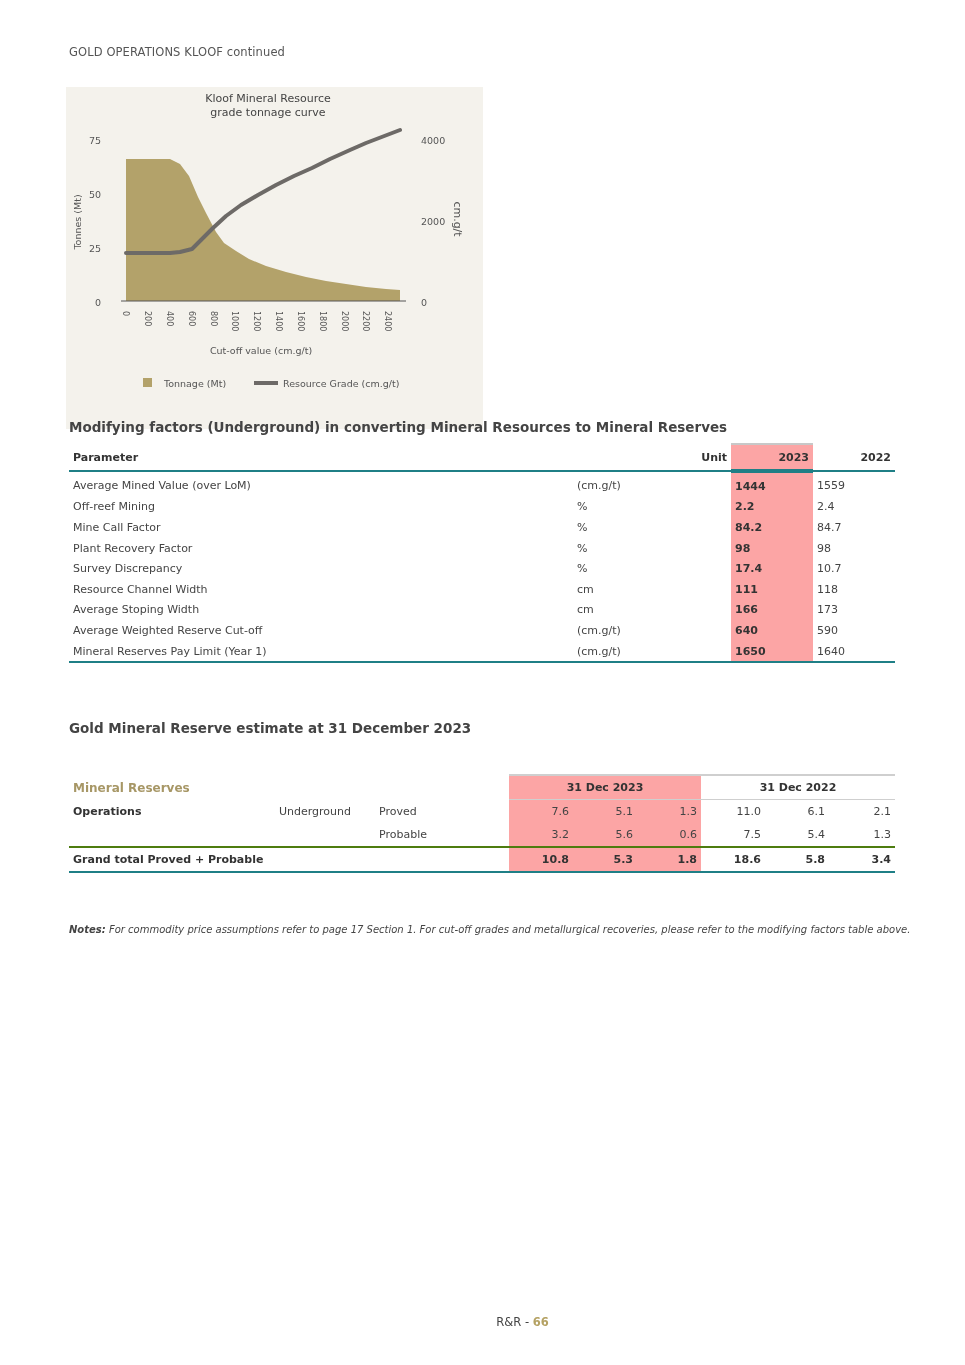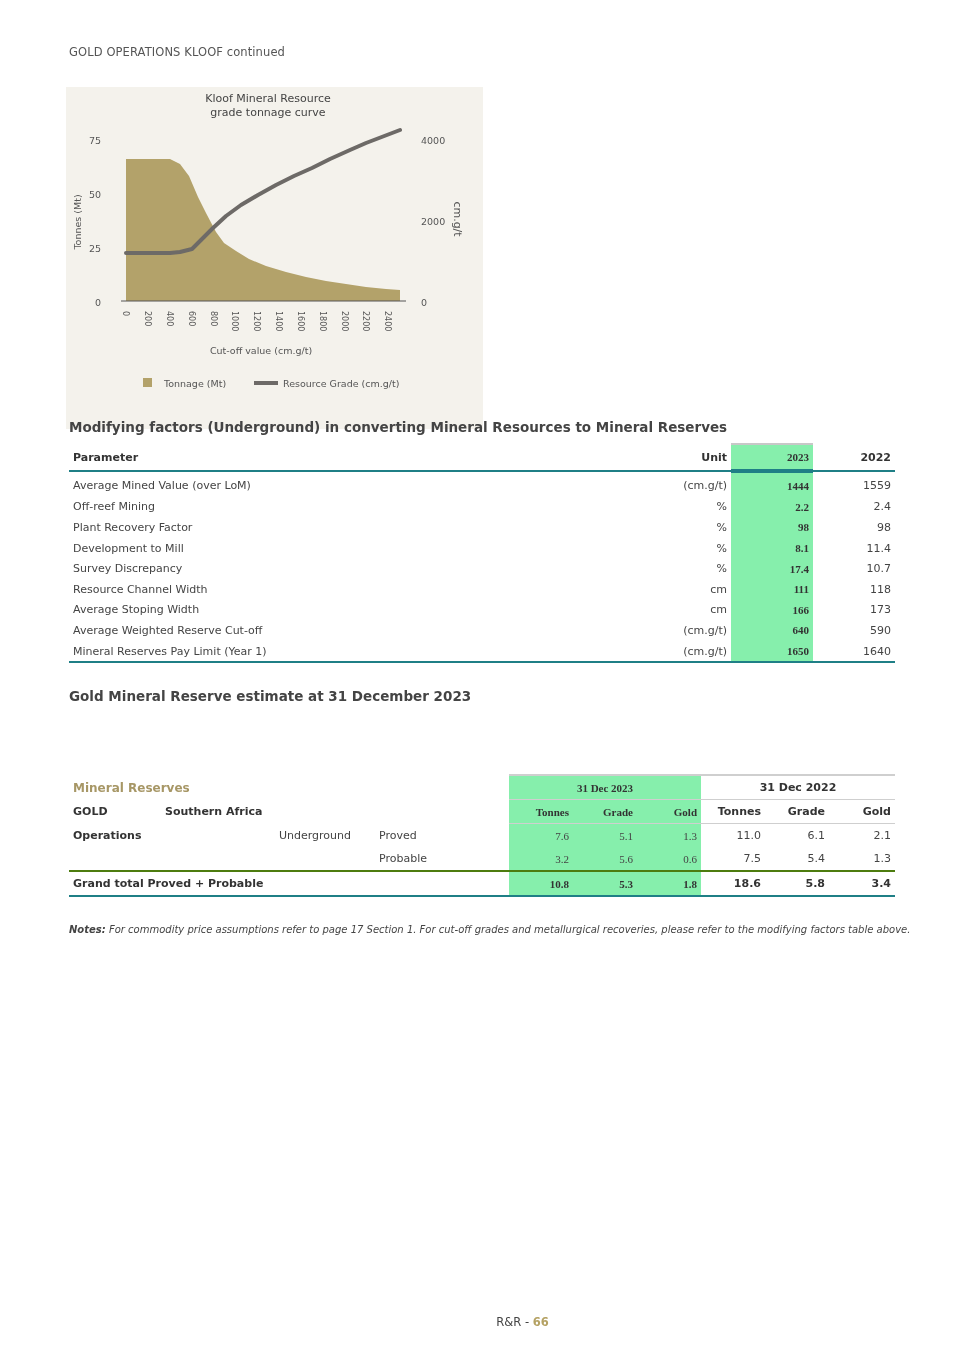--- a/index.html
+++ b/index.html
@@ -5,25 +5,25 @@
   html, body { margin: 0; padding: 0; background: #ffffff; }
   body { width: 965px; height: 1365px; position: relative; font-family: "DejaVu Sans", sans-serif; color: #333; overflow: hidden; }
   .running-header { position: absolute; left: 69px; top: 45px; font-size: 11.5px; color: #555; letter-spacing: 0.1px; text-align: center; }
   .chart-box { position: absolute; left: 66px; top: 87px; width: 417px; height: 342px; background: #f4f2ec; }
   .chart-box svg { position: absolute; left: 0; top: 0; }
   .section-title { position: absolute; left: 69px; font-size: 13.5px; font-weight: bold; color: #444; }
   table { border-collapse: collapse; font-size: 11px; }
   .mf-table { position: absolute; left: 69px; top: 443px; width: 826px; }
   .mf-table th { font-weight: bold; color: #333; height: 24px; padding: 0 4px; text-align: right; border-bottom: 2px solid #1f7f86; }
   .mf-table th.left { text-align: left; }
-  .mf-table td { height: 20.6px; padding: 0 4px; color: #444; text-align: right; }
+  .mf-table td { height: 20.6px; padding: 0 4px; color: #444; text-align: left; }
   .mf-table td.left { text-align: left; }
   .mf-table tr.first td { padding-top: 3px; }
   .mf-table tr.last td { border-bottom: 2px solid #1f7f86; }
-  .hl { background: #86efac; font-family: Liberation Serif, serif; }
+  .hl { background: #fca5a5; }
   .mf-table td.hl { font-weight: bold; color: #333; }
   .mf-table th.hl { border-top: 2px solid #c8c8c8; border-bottom: 4px solid #1f7f86; }
   .mr-sub { position: absolute; left: 73px; top: 781px; font-size: 12px; font-weight: bold; color: #a79766; }
   .mr-table { position: absolute; left: 69px; top: 774px; width: 826px; }
   .mr-table td { height: 23px; padding: 0 4px; font-size: 11px; color: #444; }
   .mr-table .b { font-weight: bold; color: #333; }
   .mr-table .r { text-align: right; }
   .mr-table .c { text-align: center; }
   .mr-table .gold-text { color: #a79766; font-weight: bold; }
   .mr-table tr.period td.hl, .mr-table tr.period td.per22 { border-top: 2px solid #cfcfcf; border-bottom: 1px solid #cfcfcf; }
@@ -108,30 +108,30 @@
       <td class="hl">1444</td>
       <td>1559</td>
     </tr>
     <tr>
       <td class="left">Off-reef Mining</td>
       <td>%</td>
       <td class="hl">2.2</td>
       <td>2.4</td>
     </tr>
     <tr>
+      <td class="left">Mine Call Factor</td>
+      <td>%</td>
+      <td class="hl">84.2</td>
+      <td>84.7</td>
+    </tr>
+    <tr>
       <td class="left">Plant Recovery Factor</td>
       <td>%</td>
       <td class="hl">98</td>
       <td>98</td>
-    </tr>
-    <tr>
-      <td class="left">Development to Mill</td>
-      <td>%</td>
-      <td class="hl">8.1</td>
-      <td>11.4</td>
     </tr>
     <tr>
       <td class="left">Survey Discrepancy</td>
       <td>%</td>
       <td class="hl">17.4</td>
       <td>10.7</td>
     </tr>
     <tr>
       <td class="left">Resource Channel Width</td>
       <td>cm</td>
@@ -152,21 +152,21 @@
     </tr>
     <tr class="last">
       <td class="left">Mineral Reserves Pay Limit (Year 1)</td>
       <td>(cm.g/t)</td>
       <td class="hl">1650</td>
       <td>1640</td>
     </tr>
   </tbody>
 </table>
 
-<div class="section-title" style="top:688px;text-align:center;">Gold Mineral Reserve estimate at 31 December 2023</div>
+<div class="section-title" style="top:720px;text-align:center;">Gold Mineral Reserve estimate at 31 December 2023</div>
 <div class="mr-sub">Mineral Reserves</div>
 
 <table class="mr-table">
   <colgroup>
     <col style="width:92px">
       <col style="width:114px">
       <col style="width:100px">
       <col style="width:134px">
     <col style="width:64px">
       <col style="width:64px">
@@ -177,32 +177,20 @@
   </colgroup>
   <tbody>
       <tr class="period">
     <td></td>
         <td></td>
         <td></td>
         <td></td>
     <td class="hl c b" colspan="3">31 Dec 2023</td>
     <td class="per22 c b" colspan="3">31 Dec 2022</td>
   </tr>
-  <tr class="colhdr">
-    <td class="b">GOLD</td>
-    <td class="b">Southern Africa</td>
-    <td></td>
-        <td></td>
-    <td class="hl r b">Tonnes</td>
-    <td class="hl r b">Grade</td>
-    <td class="hl r b">Gold</td>
-    <td class="per22 r b">Tonnes</td>
-    <td class="per22 r b">Grade</td>
-    <td class="per22 r b">Gold</td>
-  </tr>
   <tr>
     <td class="b" colspan="2">Operations</td>
     <td>Underground</td>
     <td>Proved</td>
     <td class="hl r">7.6</td>
     <td class="hl r">5.1</td>
     <td class="hl r">1.3</td>
     <td class="r">11.0</td>
     <td class="r">6.1</td>
     <td class="r">2.1</td>

